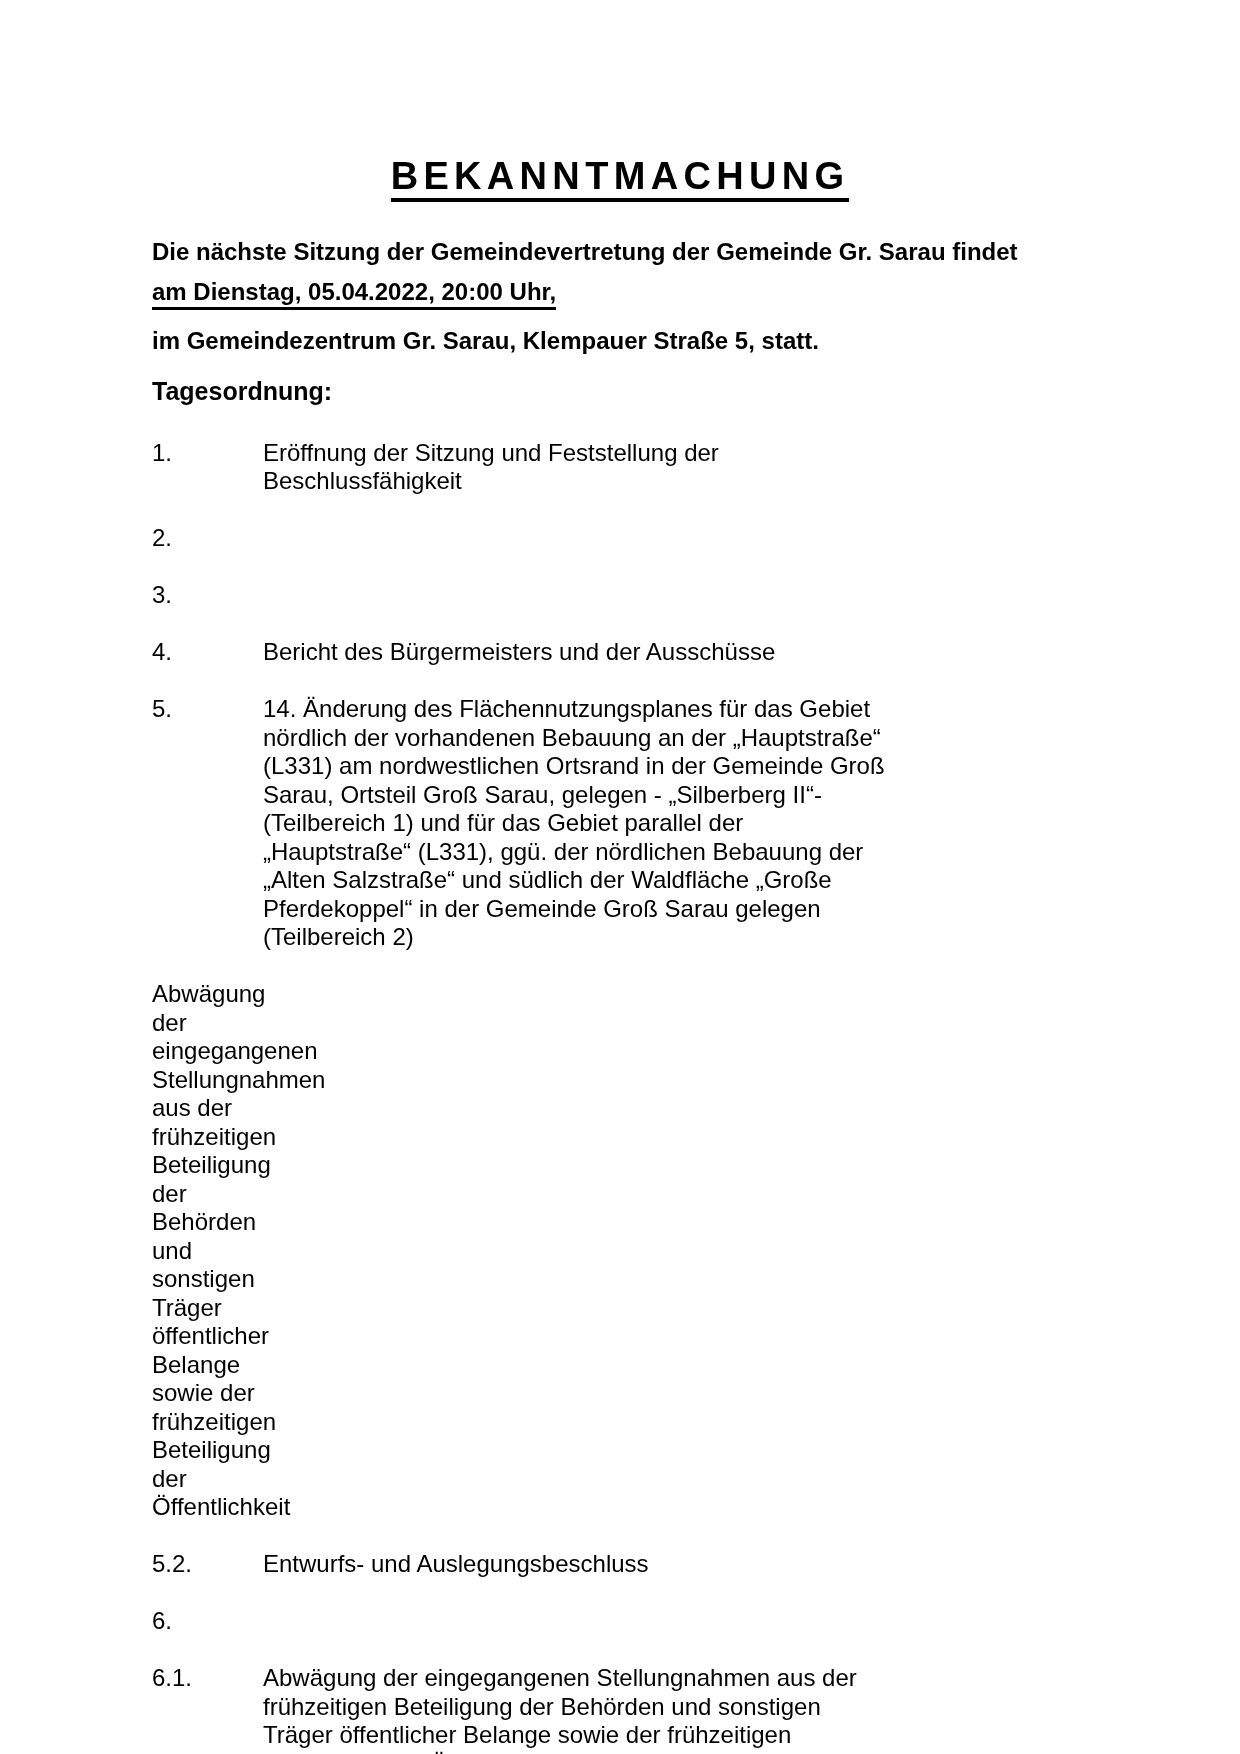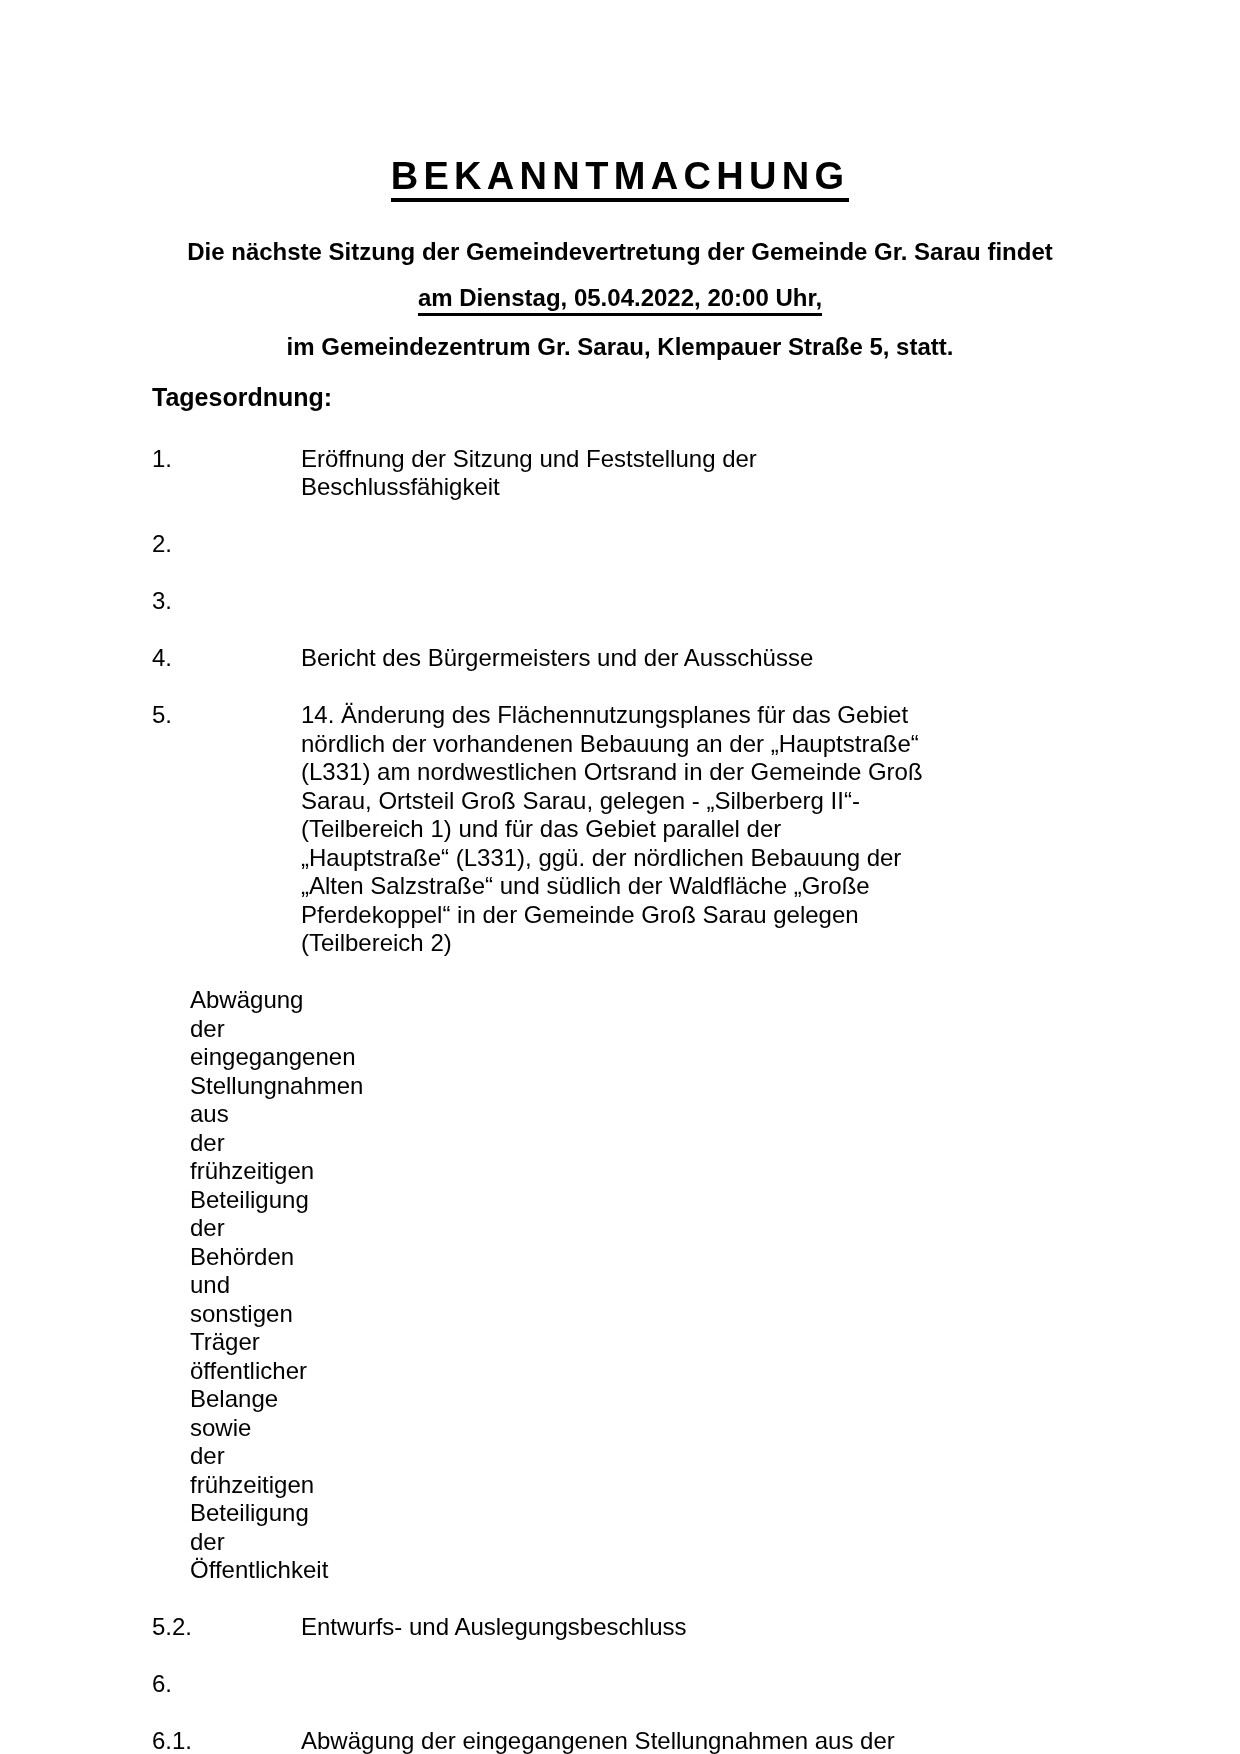--- a/index.html
+++ b/index.html
@@ -26,28 +26,27 @@
     display: inline-block;
     font-size: 38px;
     font-weight: bold;
     letter-spacing: 0.14em;
     line-height: 44px;
     border-bottom: 4px solid #000000;
     padding-bottom: 0;
     white-space: nowrap;
   }
   .intro {
-    text-align: center;
     font-size: 24px;
     font-weight: bold;
     line-height: 28.5px;
     white-space: nowrap;
   }
   .intro-1 { margin-top: 32px; }
-  .intro-2 { margin-top: 17px; }
+  .intro-2 { margin-top: 11px; }
   .intro-3 { margin-top: 17px; }
   .underlined {
     display: inline-block;
     border-bottom: 3px solid #000000;
     padding-bottom: 1px;
   }
   .agenda-heading {
     margin-top: 21px;
     font-size: 25px;
     font-weight: bold;
@@ -62,21 +61,20 @@
     grid-template-columns: 111px 1fr;
     margin-bottom: 28.5px;
     font-size: 24px;
     line-height: 28.5px;
   }
   .agenda-item .num {
     white-space: nowrap;
   }
   .agenda-item .text {
     white-space: pre-line;
-    margin-left: 38px;
   }
 </style>
 </head>
 <body>
 
 <div class="page">
 
   <div class="title-wrap">
     <h1 class="doc-title">BEKANNTMACHUNG</h1>
   </div>

